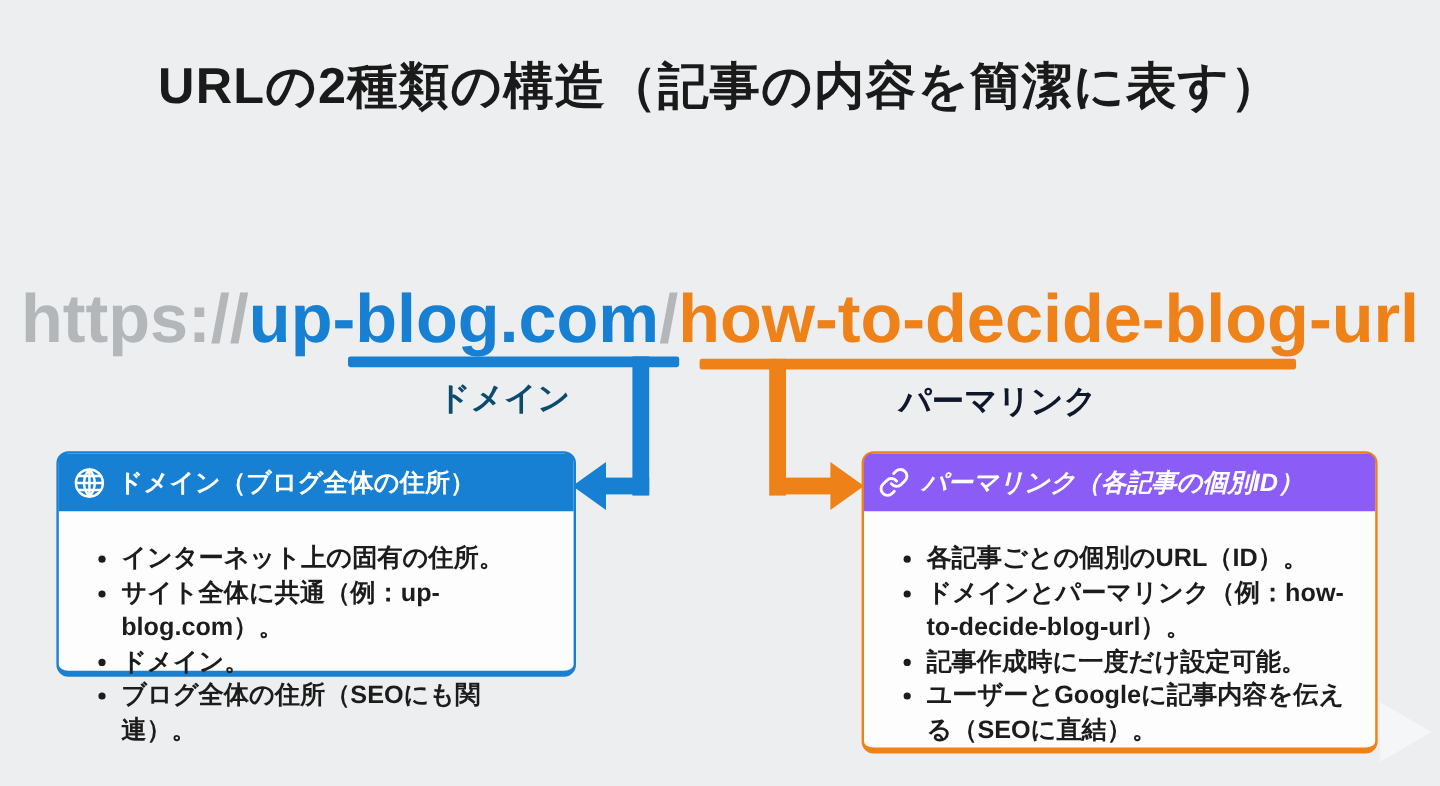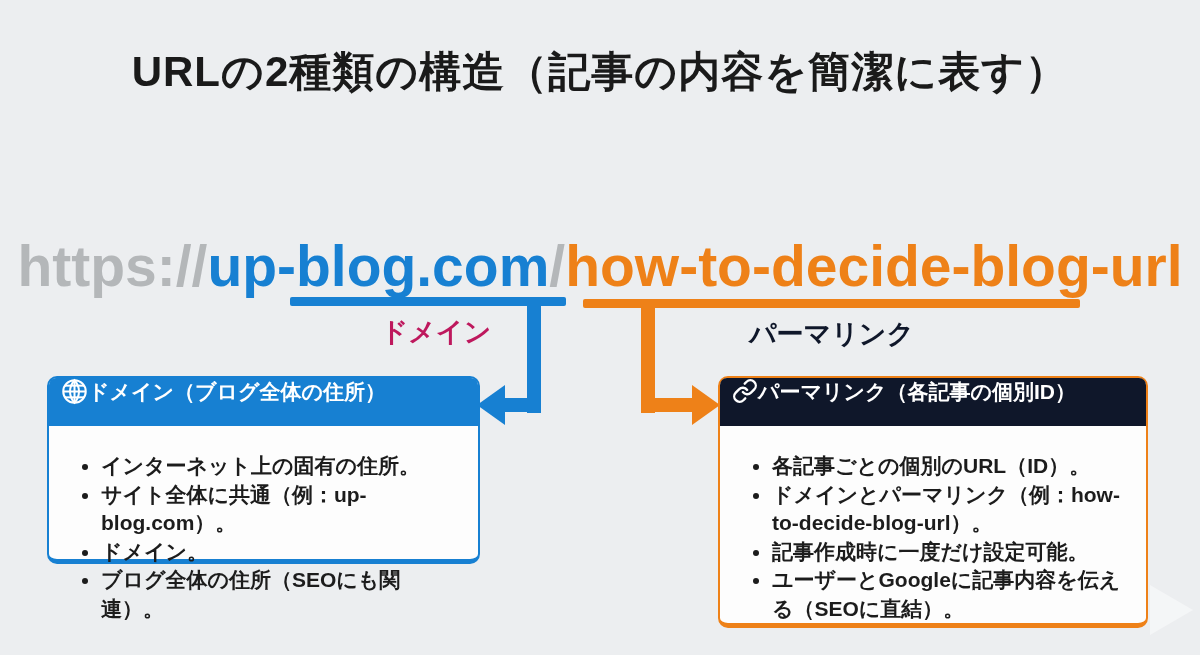--- a/index.html
+++ b/index.html
@@ -18,39 +18,39 @@
     text-align:center;font-size:57px;font-weight:bold;
     letter-spacing:0px;white-space:nowrap;
   }
   .url-protocol,.url-separator{color:#b4b7b9;}
   .url-domain{color:#1780d2;}
   .url-permalink{color:#ee8118;}
   .connector-svg{position:absolute;top:0;left:0;pointer-events:none;}
   .seg-label{
     position:absolute;font-size:27px;font-weight:bold;text-align:center;
   }
-  .seg-label.domain{left:298px;top:314px;width:276px;color:#be185d;}
+  .seg-label.domain{left:282px;top:314px;width:276px;color:#0c4a6e;}
   .seg-label.permalink{left:583px;top:316px;width:497px;color:#0f172a;}
   .info-box{
     position:absolute;background:#fdfdfd;border-radius:10px;
     box-sizing:border-box;border:2px solid;border-bottom-width:5px;
   }
   .info-box.domain-box{
     left:47px;top:376px;width:433px;height:188px;border-color:#1780d2;
   }
   .info-box.permalink-box{
     left:718px;top:376px;width:430px;height:252px;border-color:#ee8118;
   }
   .box-header{
-    height:48px;display:flex;
+    height:48px;display:flex;align-items:center;gap:10px;
     padding:0 12px;border-radius:7px 7px 0 0;
     color:#ffffff;font-size:21px;font-weight:bold;white-space:nowrap;
   }
   .domain-box .box-header{background:#1780d2;}
-  .permalink-box .box-header{background:#0f172a;}
+  .permalink-box .box-header{background:#8b5cf6;font-style:italic;}
   .box-header svg{flex:0 0 auto;}
   .box-body{padding:10px 6px 8px 12px;}
   .box-body ul{margin:16px;padding-left:24px;list-style:disc;}
   .box-body li{
     font-size:21px;font-weight:bold;color:#1c1c1c;line-height:1.36;
   }
   .watermark{position:absolute;top:0;left:0;pointer-events:none;}
 </style>
 </head>
 <body>

